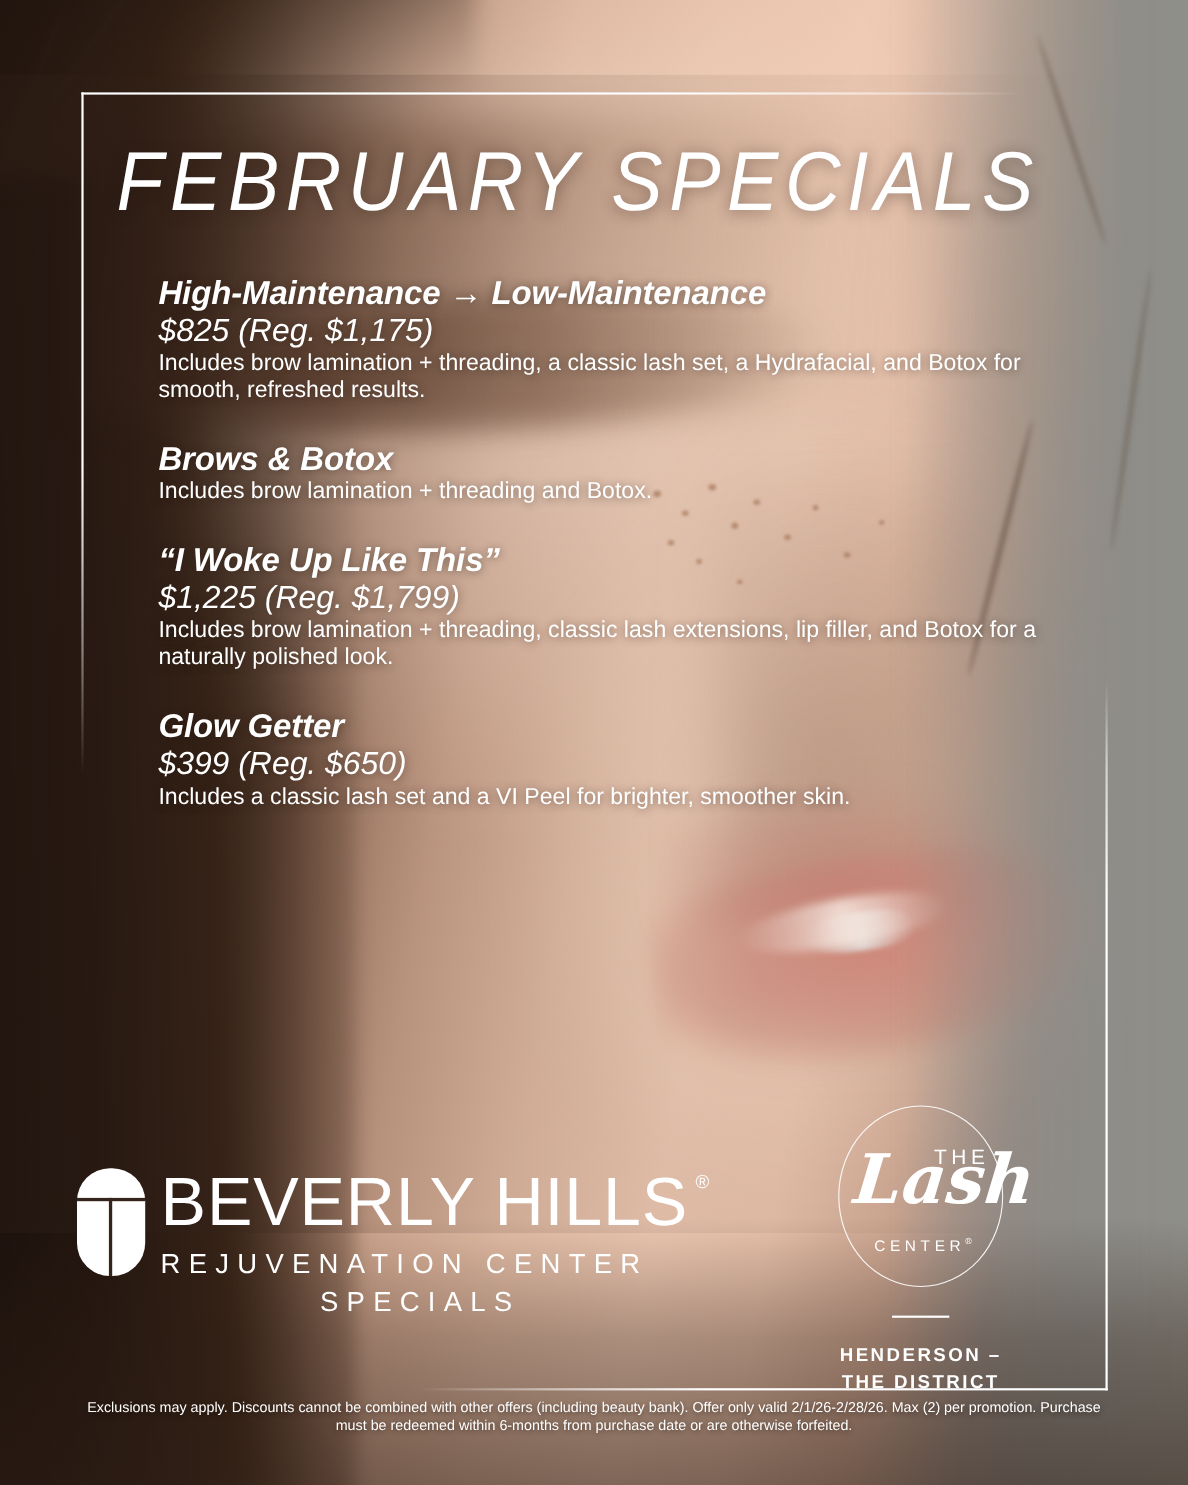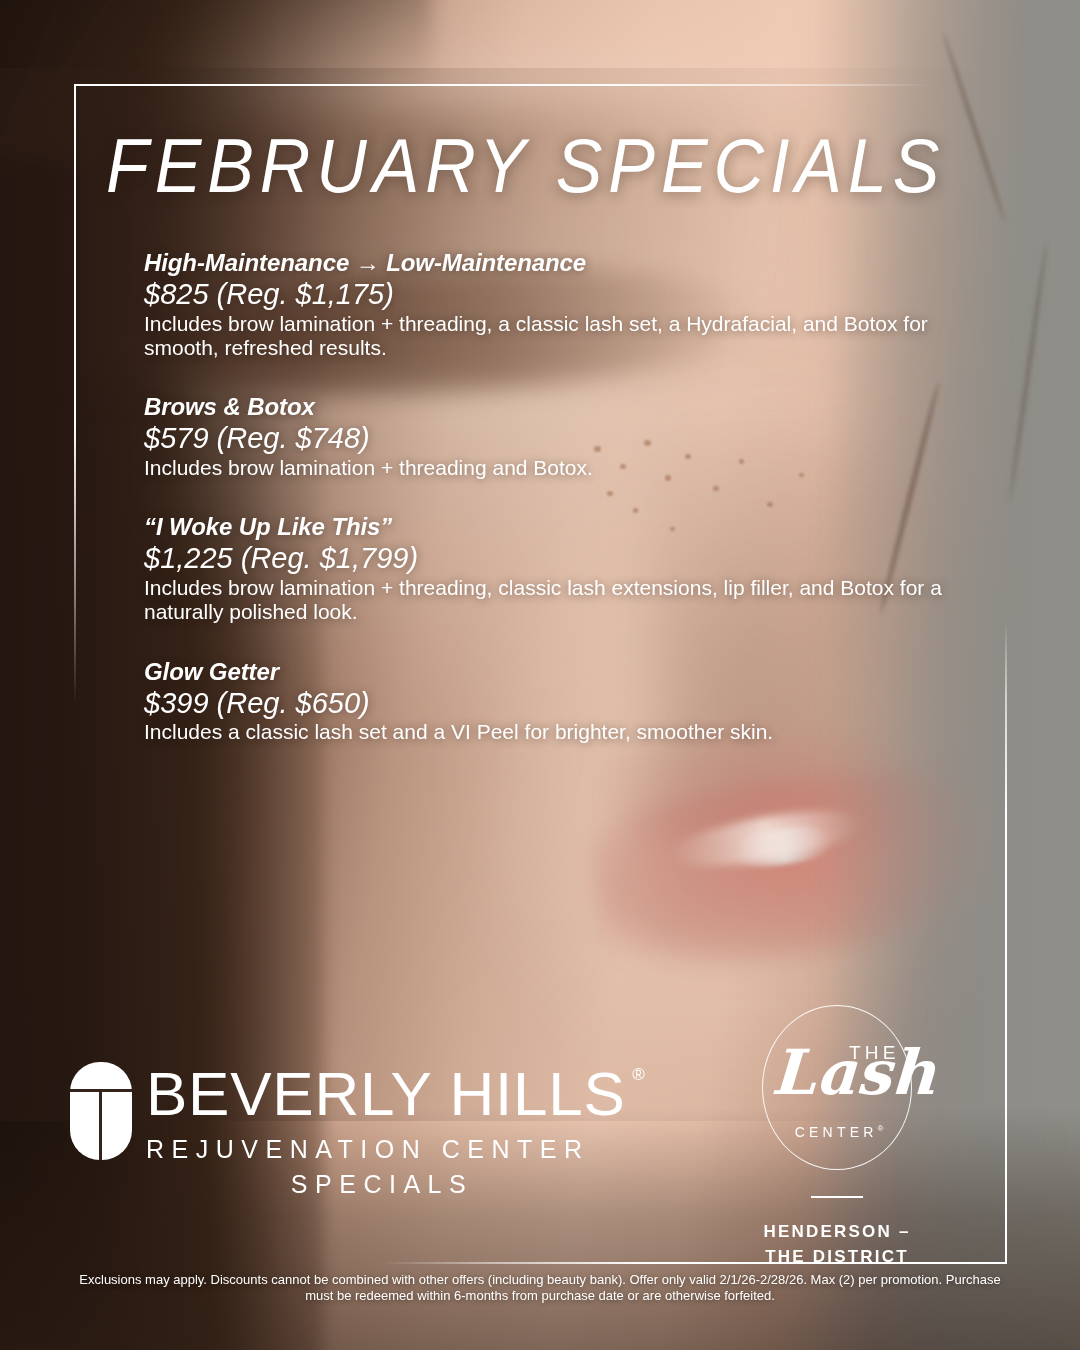--- a/index.html
+++ b/index.html
@@ -145,21 +145,21 @@
     transform:scaleX(.92); transform-origin:left center;
     text-shadow:0 2px 14px rgba(40,24,16,.45);
     white-space:nowrap;
   }
 
   .offers{ position:absolute; left:144px; top:250px; width:830px; }
   .offer{ margin-bottom:34px; }
   .offer:last-child{ margin-bottom:0; }
 
   .offer-name{
-    font-size:24px; line-height:1.12;
+    font-size:30px; line-height:1.12;
     font-weight:700; font-style:italic;
     color:#fff; letter-spacing:-.004em;
     text-shadow:0 1px 8px rgba(40,24,16,.5);
   }
   .offer-price{
     font-size:29px; line-height:1.2;
     font-weight:400; font-style:italic;
     color:#fff;
     text-shadow:0 1px 8px rgba(40,24,16,.5);
   }
@@ -313,21 +313,20 @@
     <div class="offers">
 
       <div class="offer">
         <div class="offer-name">High-Maintenance → Low-Maintenance</div>
         <div class="offer-price">$825 (Reg. $1,175)</div>
         <div class="offer-desc">Includes brow lamination + threading, a classic lash set, a Hydrafacial, and Botox for smooth, refreshed results.</div>
       </div>
 
       <div class="offer">
         <div class="offer-name">Brows &amp; Botox</div>
-        <div class="offer-price">$579 (Reg. $748)</div>
         <div class="offer-desc">Includes brow lamination + threading and Botox.</div>
       </div>
 
       <div class="offer">
         <div class="offer-name">“I Woke Up Like This”</div>
         <div class="offer-price">$1,225 (Reg. $1,799)</div>
         <div class="offer-desc">Includes brow lamination + threading, classic lash extensions, lip filler, and Botox for a naturally polished look.</div>
       </div>
 
       <div class="offer">

